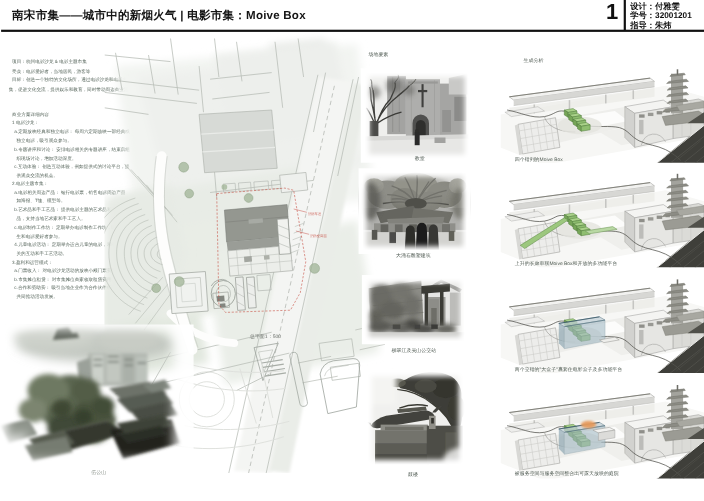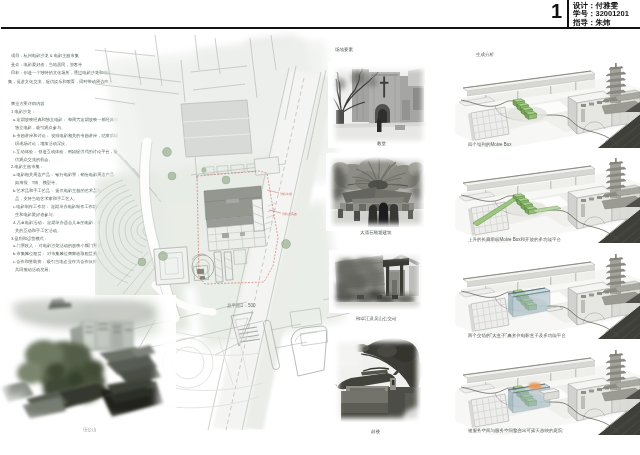--- a/index.html
+++ b/index.html
@@ -6,20 +6,21 @@
   #board{position:relative;width:640px;height:455px;background:#fff;overflow:hidden;
     font-family:"Liberation Sans",sans-serif;}
   .abs{position:absolute;}
   .cap{position:absolute;font-size:4.5px;color:#4f5a52;white-space:nowrap;}
   .tt{position:absolute;font-size:4.2px;color:#55645a;white-space:nowrap;}
 </style>
 </head>
 <body>
 <div id="board">
 
+  <div class="abs" style="left:11px;top:6.5px;font-size:10.5px;font-weight:bold;color:#151515;letter-spacing:0.2px;">南宋市集——城市中的新烟火气 | 电影市集：Moive Box</div>
   <div class="abs" style="left:546px;top:0px;width:21px;text-align:center;font-size:20px;font-weight:bold;color:#111;">1</div>
   <div class="abs" style="left:567px;top:0;width:1.5px;height:28px;background:#111;"></div>
   <div class="abs" style="left:573px;top:1.5px;font-size:7.5px;font-weight:bold;color:#111;line-height:8.6px;">设计：付雅雯<br>学号：32001201<br>指导：朱炜</div>
   <div class="abs" style="left:1px;top:27.4px;width:639px;height:1.8px;background:#111;"></div>
 
   <div class="tt" style="left:11px;top:53px;">项目：杭州电影沙龙 &amp; 电影主题市集</div>
   <div class="tt" style="left:11px;top:61.5px;">受众：电影爱好者，当地居民，游客等</div>
   <div class="tt" style="left:11px;top:70px;">目标：创造一个独特的文化场所，通过电影沙龙和电影主题市</div>
   <div class="tt" style="left:8px;top:78.5px;">集，促进文化交流，提供娱乐和教育，同时带动周边商业活动。</div>
 

